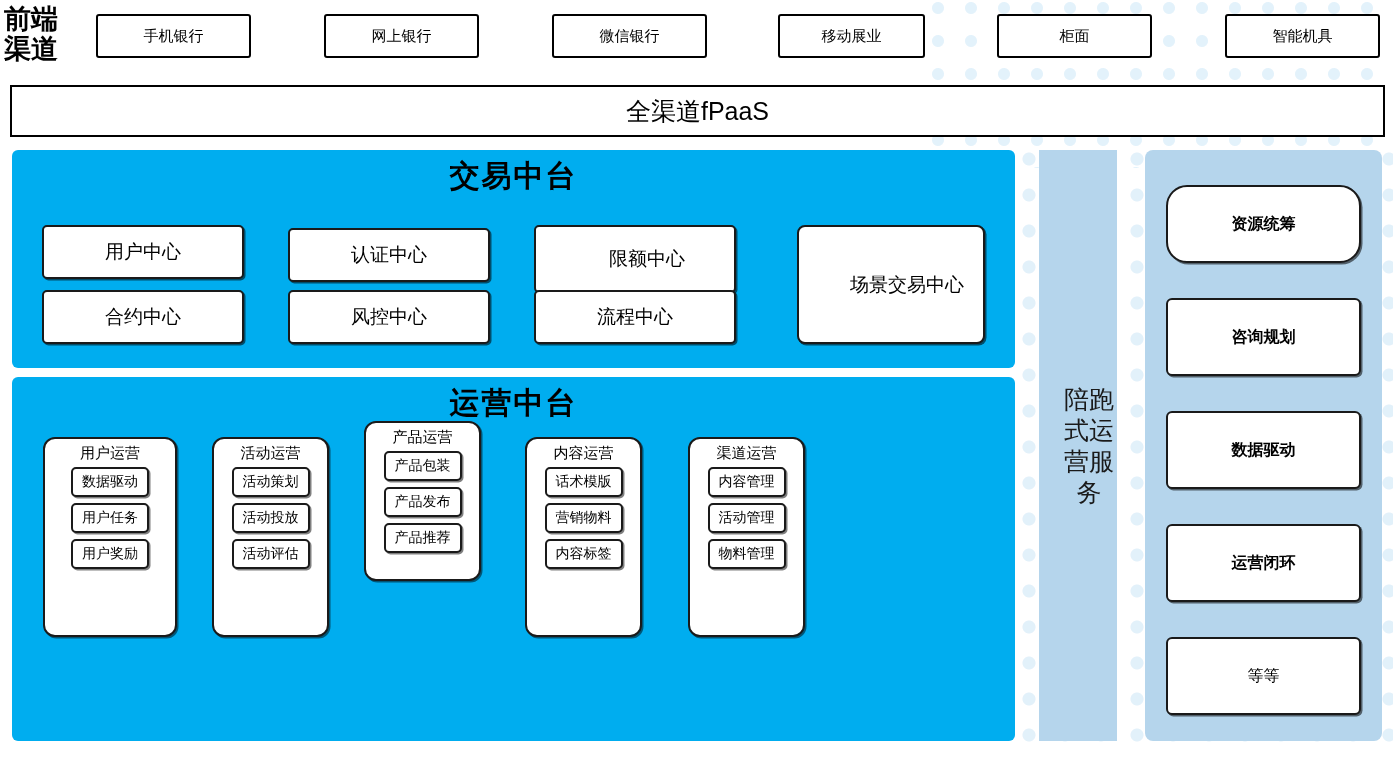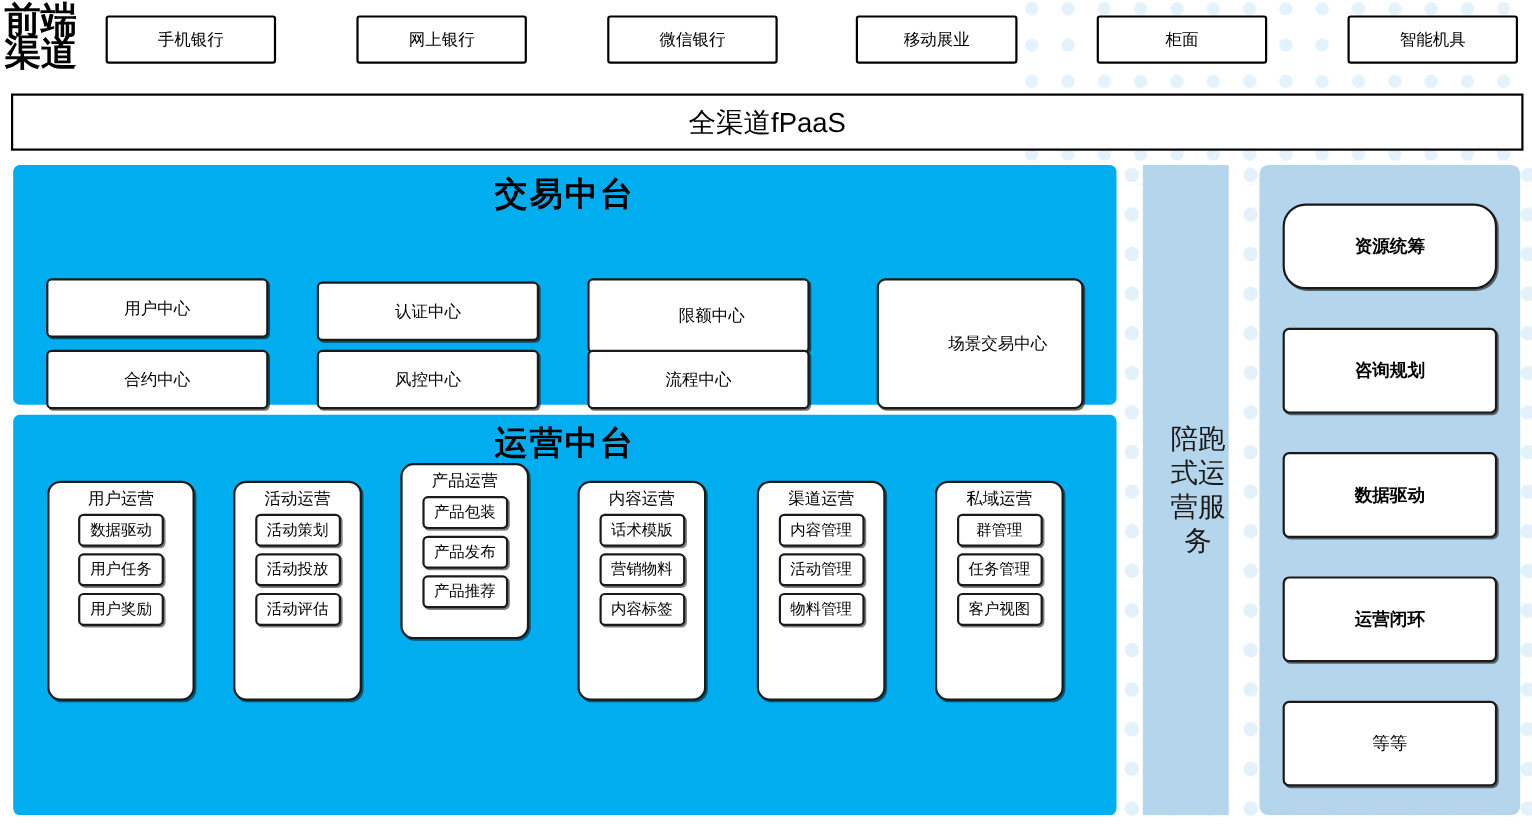--- a/index.html
+++ b/index.html
@@ -48,21 +48,21 @@
     left: 0; top: 0;
     width: 1393px; height: 80px;
     z-index: 3;
   }
   #channel-label {
     position: absolute;
     left: 4px; top: 4px;
     width: 78px;
     font-family: "Liberation Serif", "DejaVu Serif", serif;
     font-weight: bold;
-    font-size: 33px;
+    font-size: 27px;
     line-height: 30px;
     color: #000;
     letter-spacing: 0px;
   }
   .chan-box {
     position: absolute;
     top: 14px;
     height: 44px;
     background: #ffffff;
     border: 2px solid #000000;
@@ -116,24 +116,23 @@
   
   .trade-box {
     position: absolute;
     background: #ffffff;
     border: 2px solid #1a1a1a;
     border-radius: 5px;
     box-sizing: border-box;
     display: flex;
     align-items: center;
     justify-content: center;
-    font-size: 15px;
+    font-size: 19px;
     color: #000;
     box-shadow: 1.5px 1.5px 0 rgba(0,0,0,.55);
-    margin-top: 28px;
   }
 
   
   .op-group {
     position: absolute;
     background: #ffffff;
     border: 2px solid #1a1a1a;
     border-radius: 12px;
     box-sizing: border-box;
     display: flex;
@@ -345,26 +344,20 @@
     <div class="op-item">内容标签</div>
   </div>
 
   <div class="op-group" style="left:676px; top:60px; width:117px; height:200px;">
     <div class="op-group-title">渠道运营</div>
     <div class="op-item">内容管理</div>
     <div class="op-item">活动管理</div>
     <div class="op-item">物料管理</div>
   </div>
 
-  <div class="op-group" style="left:838px; top:60px; width:117px; height:200px;">
-    <div class="op-group-title">私域运营</div>
-    <div class="op-item">群管理</div>
-    <div class="op-item">任务管理</div>
-    <div class="op-item">客户视图</div>
-  </div>
 </div>
 
 <div id="analysis-card">
   <div id="analysis-title">数据分析</div>
   <div class="analysis-item" style="left:72px;">行为分析</div>
   <div class="analysis-item" style="left:305px;">活动分析</div>
   <div class="analysis-item" style="left:540px;">权益分析</div>
   <div class="analysis-item" style="left:785px;">效能分析</div>
 </div>
 

